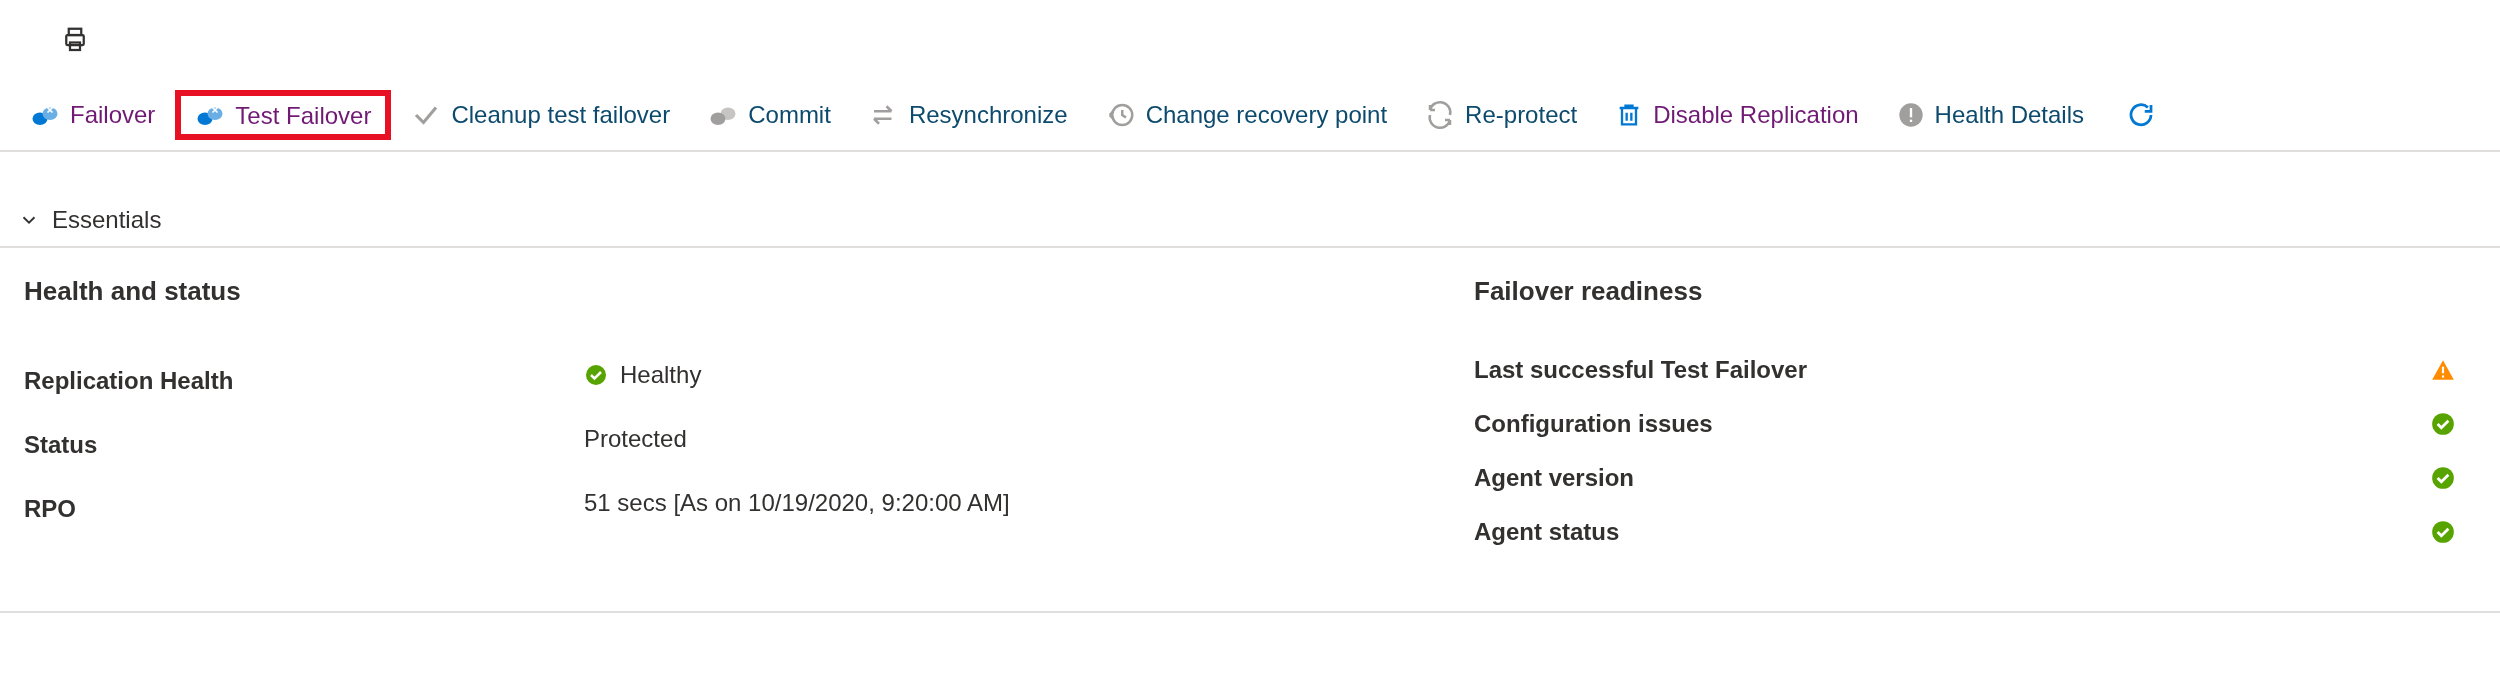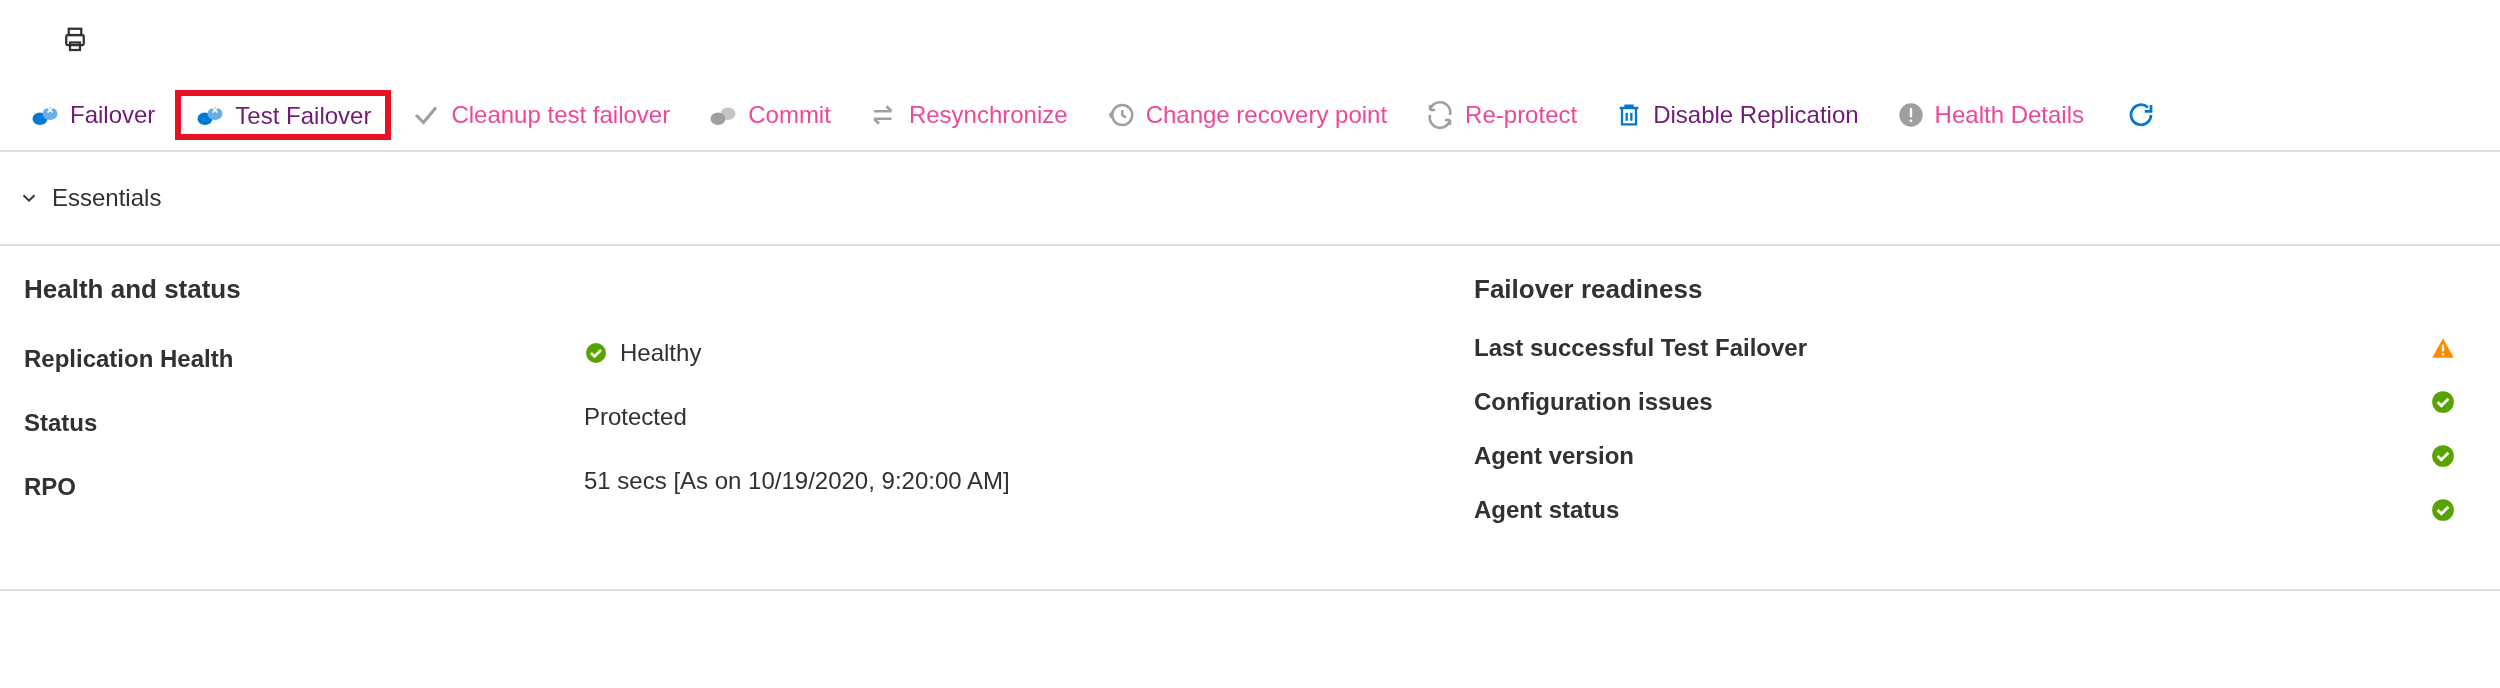--- a/index.html
+++ b/index.html
@@ -29,51 +29,52 @@
   .tbtn {
     display: flex;
     align-items: center;
     gap: 10px;
     padding: 10px 18px;
     cursor: pointer;
     font-size: 24px;
     white-space: nowrap;
   }
   .tbtn.enabled { color: #701a75; }
-  .tbtn.disabled { color: #ec4899; cursor: default; }
+  .tbtn.disabled { color: #0c4a6e; cursor: default; }
   .tbtn .icon { flex-shrink: 0; display: inline-flex; }
   .highlight-box {
     border: 6px solid #e81123;
     padding: 4px 14px;
     display: flex;
     align-items: flex-end;
     gap: 10px;
   }
   .essentials-bar {
     display: flex;
     align-items: center;
     gap: 12px;
-    padding: 32px 18px;
+    padding: 12px 18px;
     border-bottom: 2px solid #e1dfdd;
     font-size: 24px;
     cursor: pointer;
+    margin-top: 42px;
   }
   .chev { width: 22px; height: 22px; display: inline-flex; }
   .content {
     display: flex;
     padding: 28px 24px 40px 24px;
     border-bottom: 2px solid #e1dfdd;
   }
   .col { display: flex; flex-direction: column; }
   .col-left { flex: 0 0 1450px; }
   .col-right { flex: 1; padding-right: 20px; justify-content: center; }
   .section-title {
     font-weight: 600;
     font-size: 26px;
-    margin-bottom: 28px;
+    margin-bottom: 48px;
   }
   .kv-row { display: flex; align-items: center; margin-bottom: 24px; min-height: 30px; }
   .kv-label { width: 560px; font-size: 24px; margin-top: 12px; }
   .kv-label.bold { font-weight: 600; }
   .kv-value { font-size: 24px; display: flex; align-items: center; gap: 12px; }
   .status-dot {
     width: 24px; height: 24px; display: inline-flex; align-items: center; justify-content: center;
   }
   .readiness-row { display: flex; justify-content: space-between; align-items: center; margin-bottom: 24px; min-height: 30px; }
   .readiness-label { font-weight: 600; font-size: 24px; }

